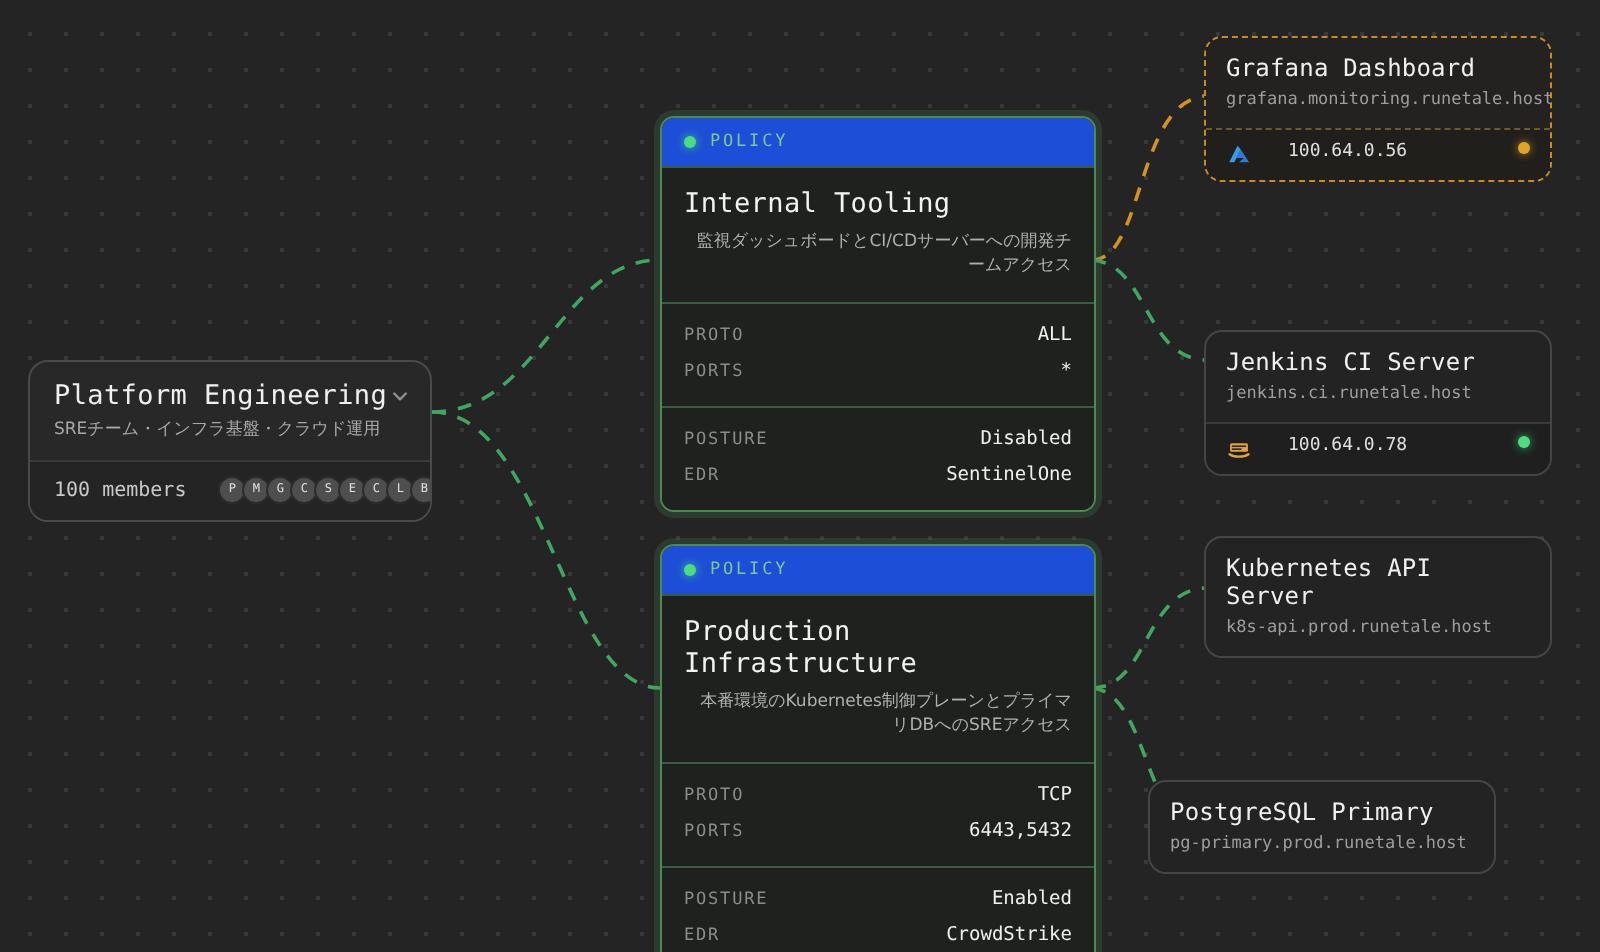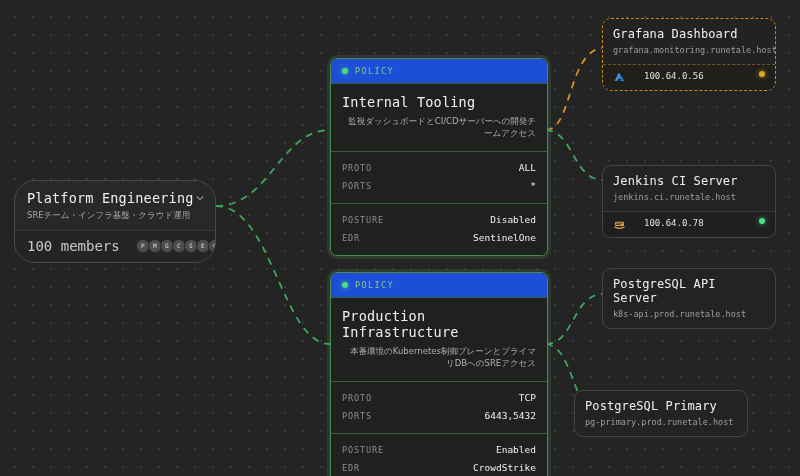--- a/index.html
+++ b/index.html
@@ -19,33 +19,33 @@
   #edges{position:absolute;left:0;top:0;width:800px;height:476px;pointer-events:none;}
 
   
   .card{position:absolute;border-radius:10px;background:#232323;}
 
   
   .group-node{
     left:14px;top:180px;width:200px;
     border:1px solid #4a4a4a;
     background:#282828;
-    border-radius:21px;
+    border-radius:10px;
     overflow:hidden;
   }
   .group-head{padding:9px 11px 9px 12px;position:relative;}
   .group-title{font-size:13.5px;color:#f0f0f0;letter-spacing:.2px;line-height:1.2;}
   .group-sub{font-size:8.5px;color:#a8a8a8;margin-top:4px;line-height:1.3;
              font-family:"DejaVu Sans", sans-serif;}
   .chev{position:absolute;right:10px;top:12px;width:10px;height:10px;opacity:.75;}
   .group-foot{
     border-top:1px solid #3a3a3a;padding:7px 11px 8px 12px;
     display:flex;align-items:center;gap:8px;background:#242424;
   }
-  .members{font-size:14px;color:#c9c9c9;white-space:nowrap;}
+  .members{font-size:10px;color:#c9c9c9;white-space:nowrap;}
   .vsep{width:1px;height:13px;background:#434343;}
   .avatars{display:flex;align-items:center;}
   .av{
     width:12px;height:12px;border-radius:50%;
     background:#4e4e4e;border:1px solid #2b2b2b;
     margin-left:-2px;
     font-size:6px;line-height:11px;text-align:center;color:#e0e0e0;
   }
   .av:first-child{margin-left:0;}
 
@@ -230,21 +230,21 @@
         <rect x="3.6" y="5.8" width="8.8" height="1" fill="#2a2a2a"></rect>
         <rect x="3.6" y="7.6" width="6" height="1" fill="#2a2a2a"></rect>
       </svg>
       <span class="dev-ip">100.64.0.78</span>
       <span class="sdot online"></span>
     </div>
   </div>
 
   <div class="dev" style="left:602px;top:268px;">
     <div class="dev-head">
-      <div class="dev-name">PostgreSQL API Server</div>
+      <div class="dev-name">Kubernetes API Server</div>
       <div class="dev-host">k8s-api.prod.runetale.host</div>
     </div>
   </div>
 
   <div class="dev" style="left:574px;top:390px;">
     <div class="dev-head">
       <div class="dev-name">PostgreSQL Primary</div>
       <div class="dev-host">pg-primary.prod.runetale.host</div>
     </div>
   </div>

